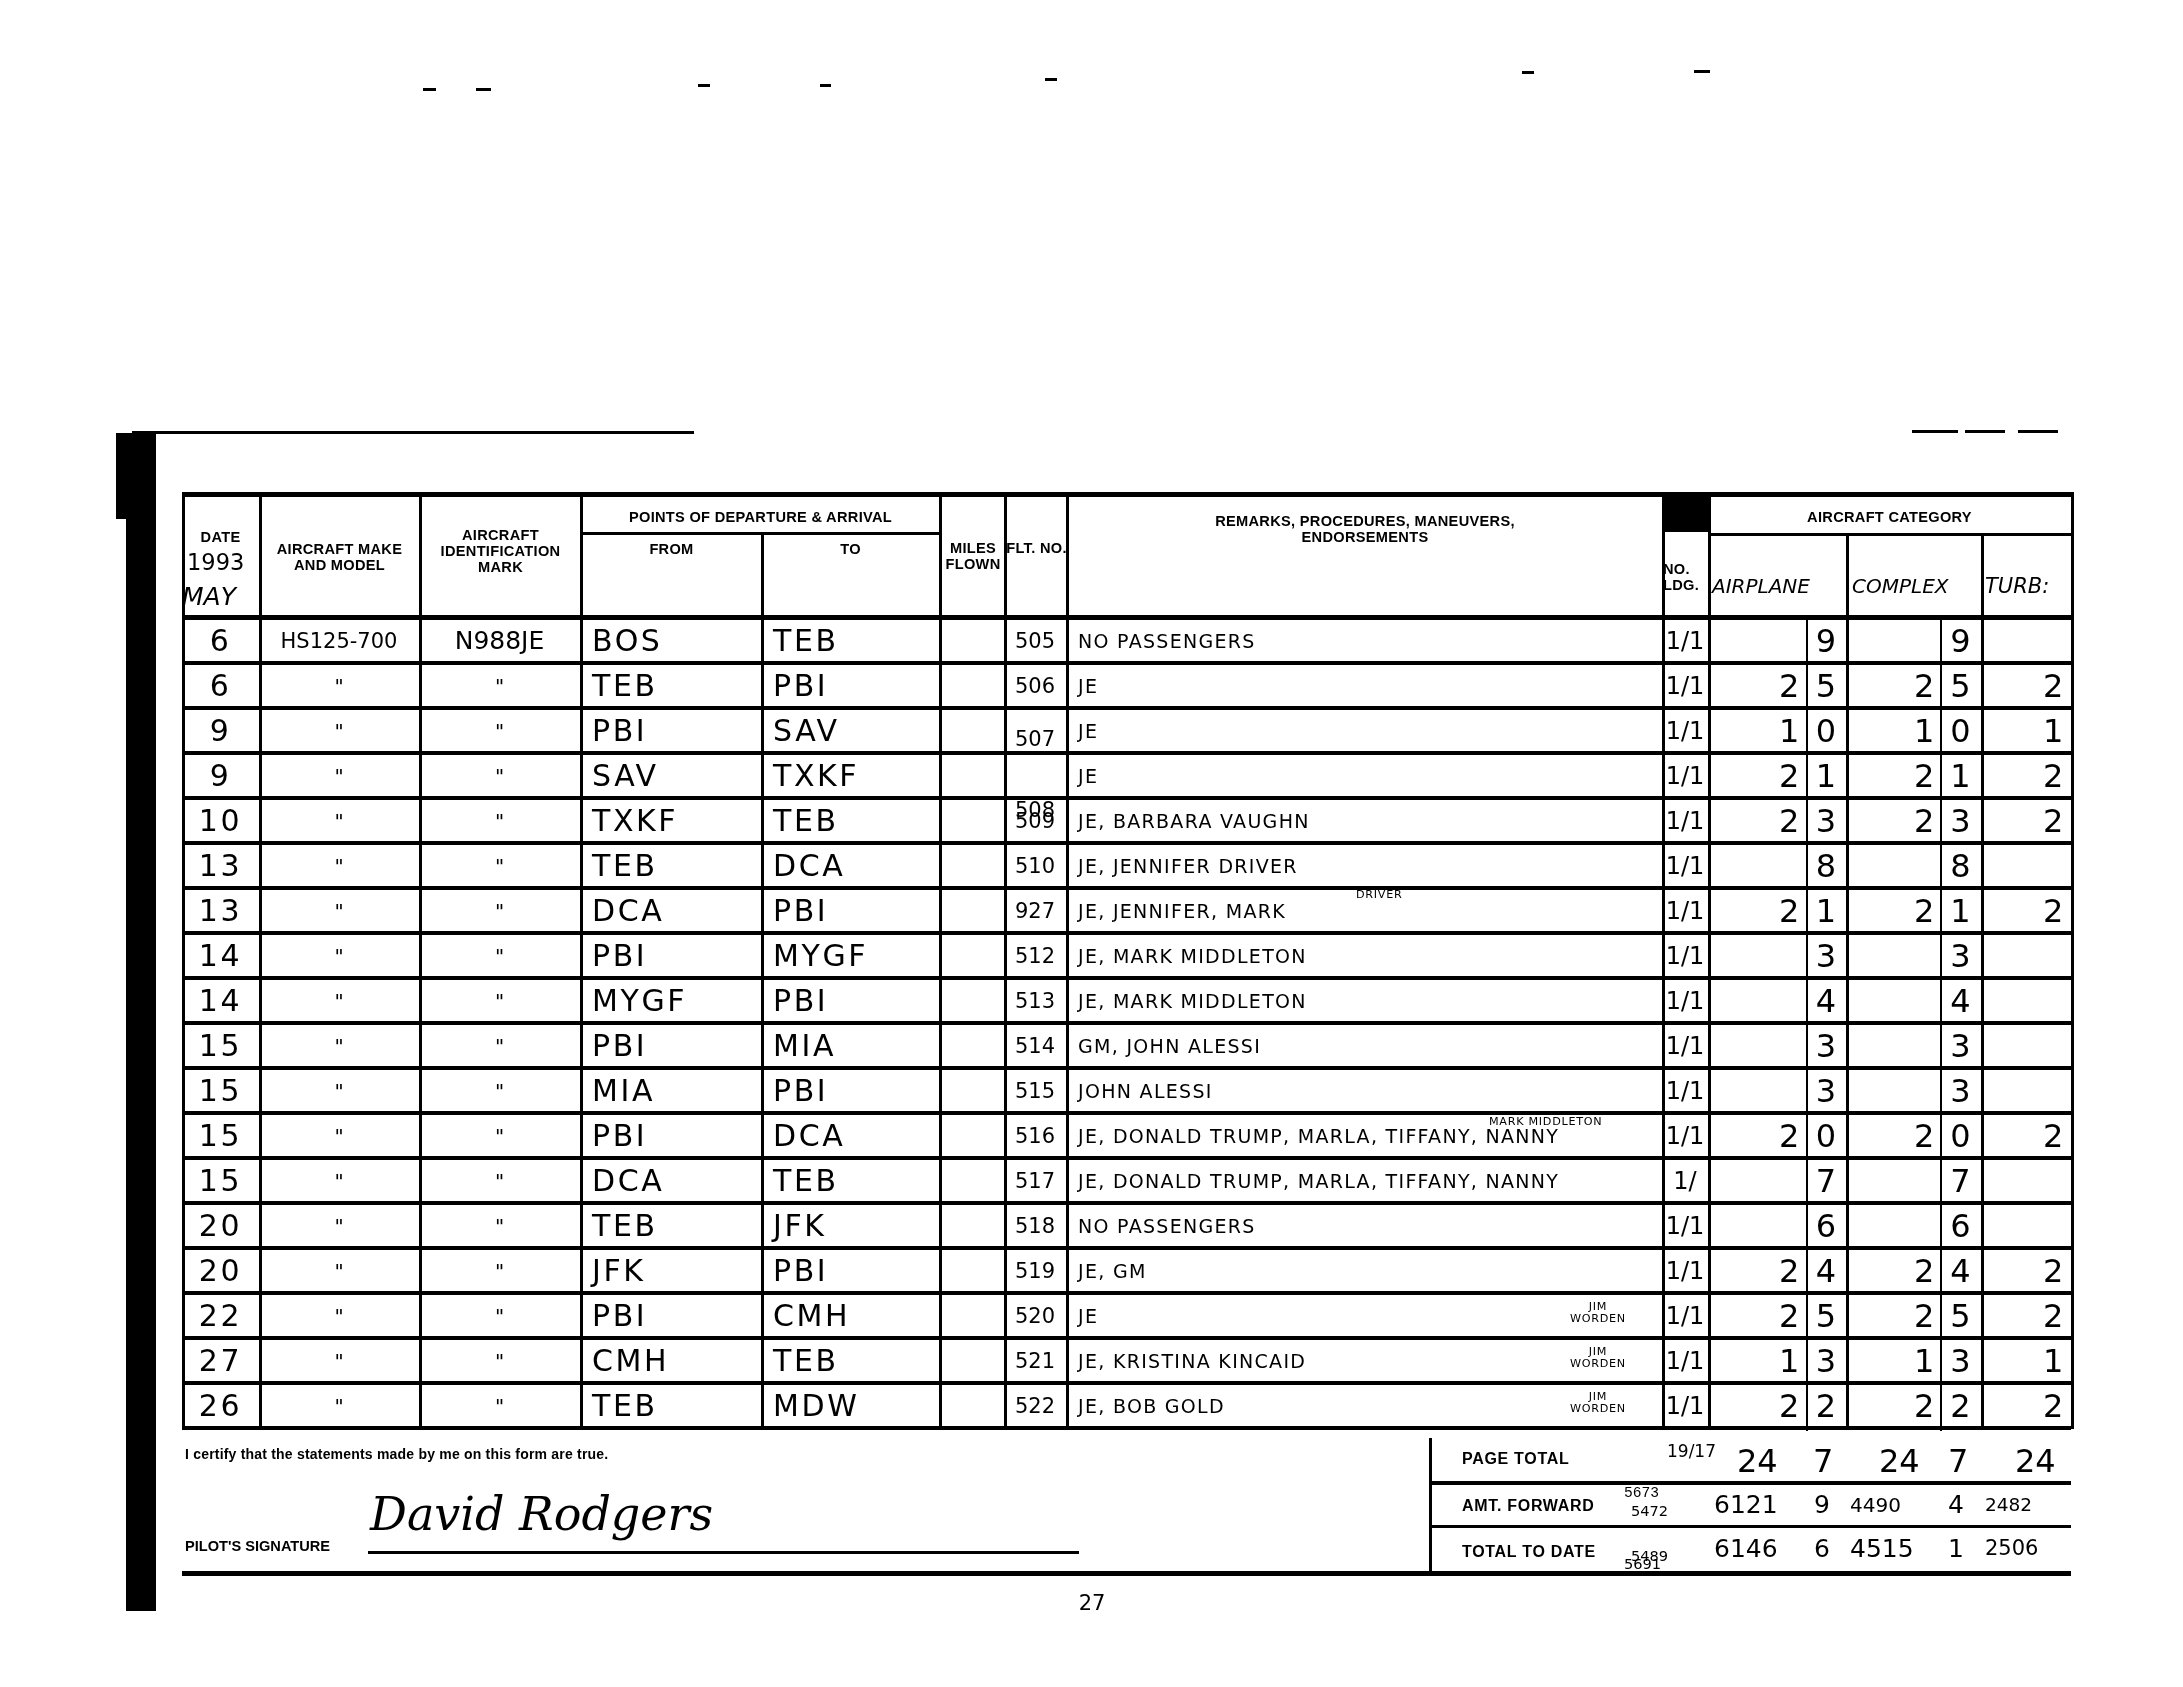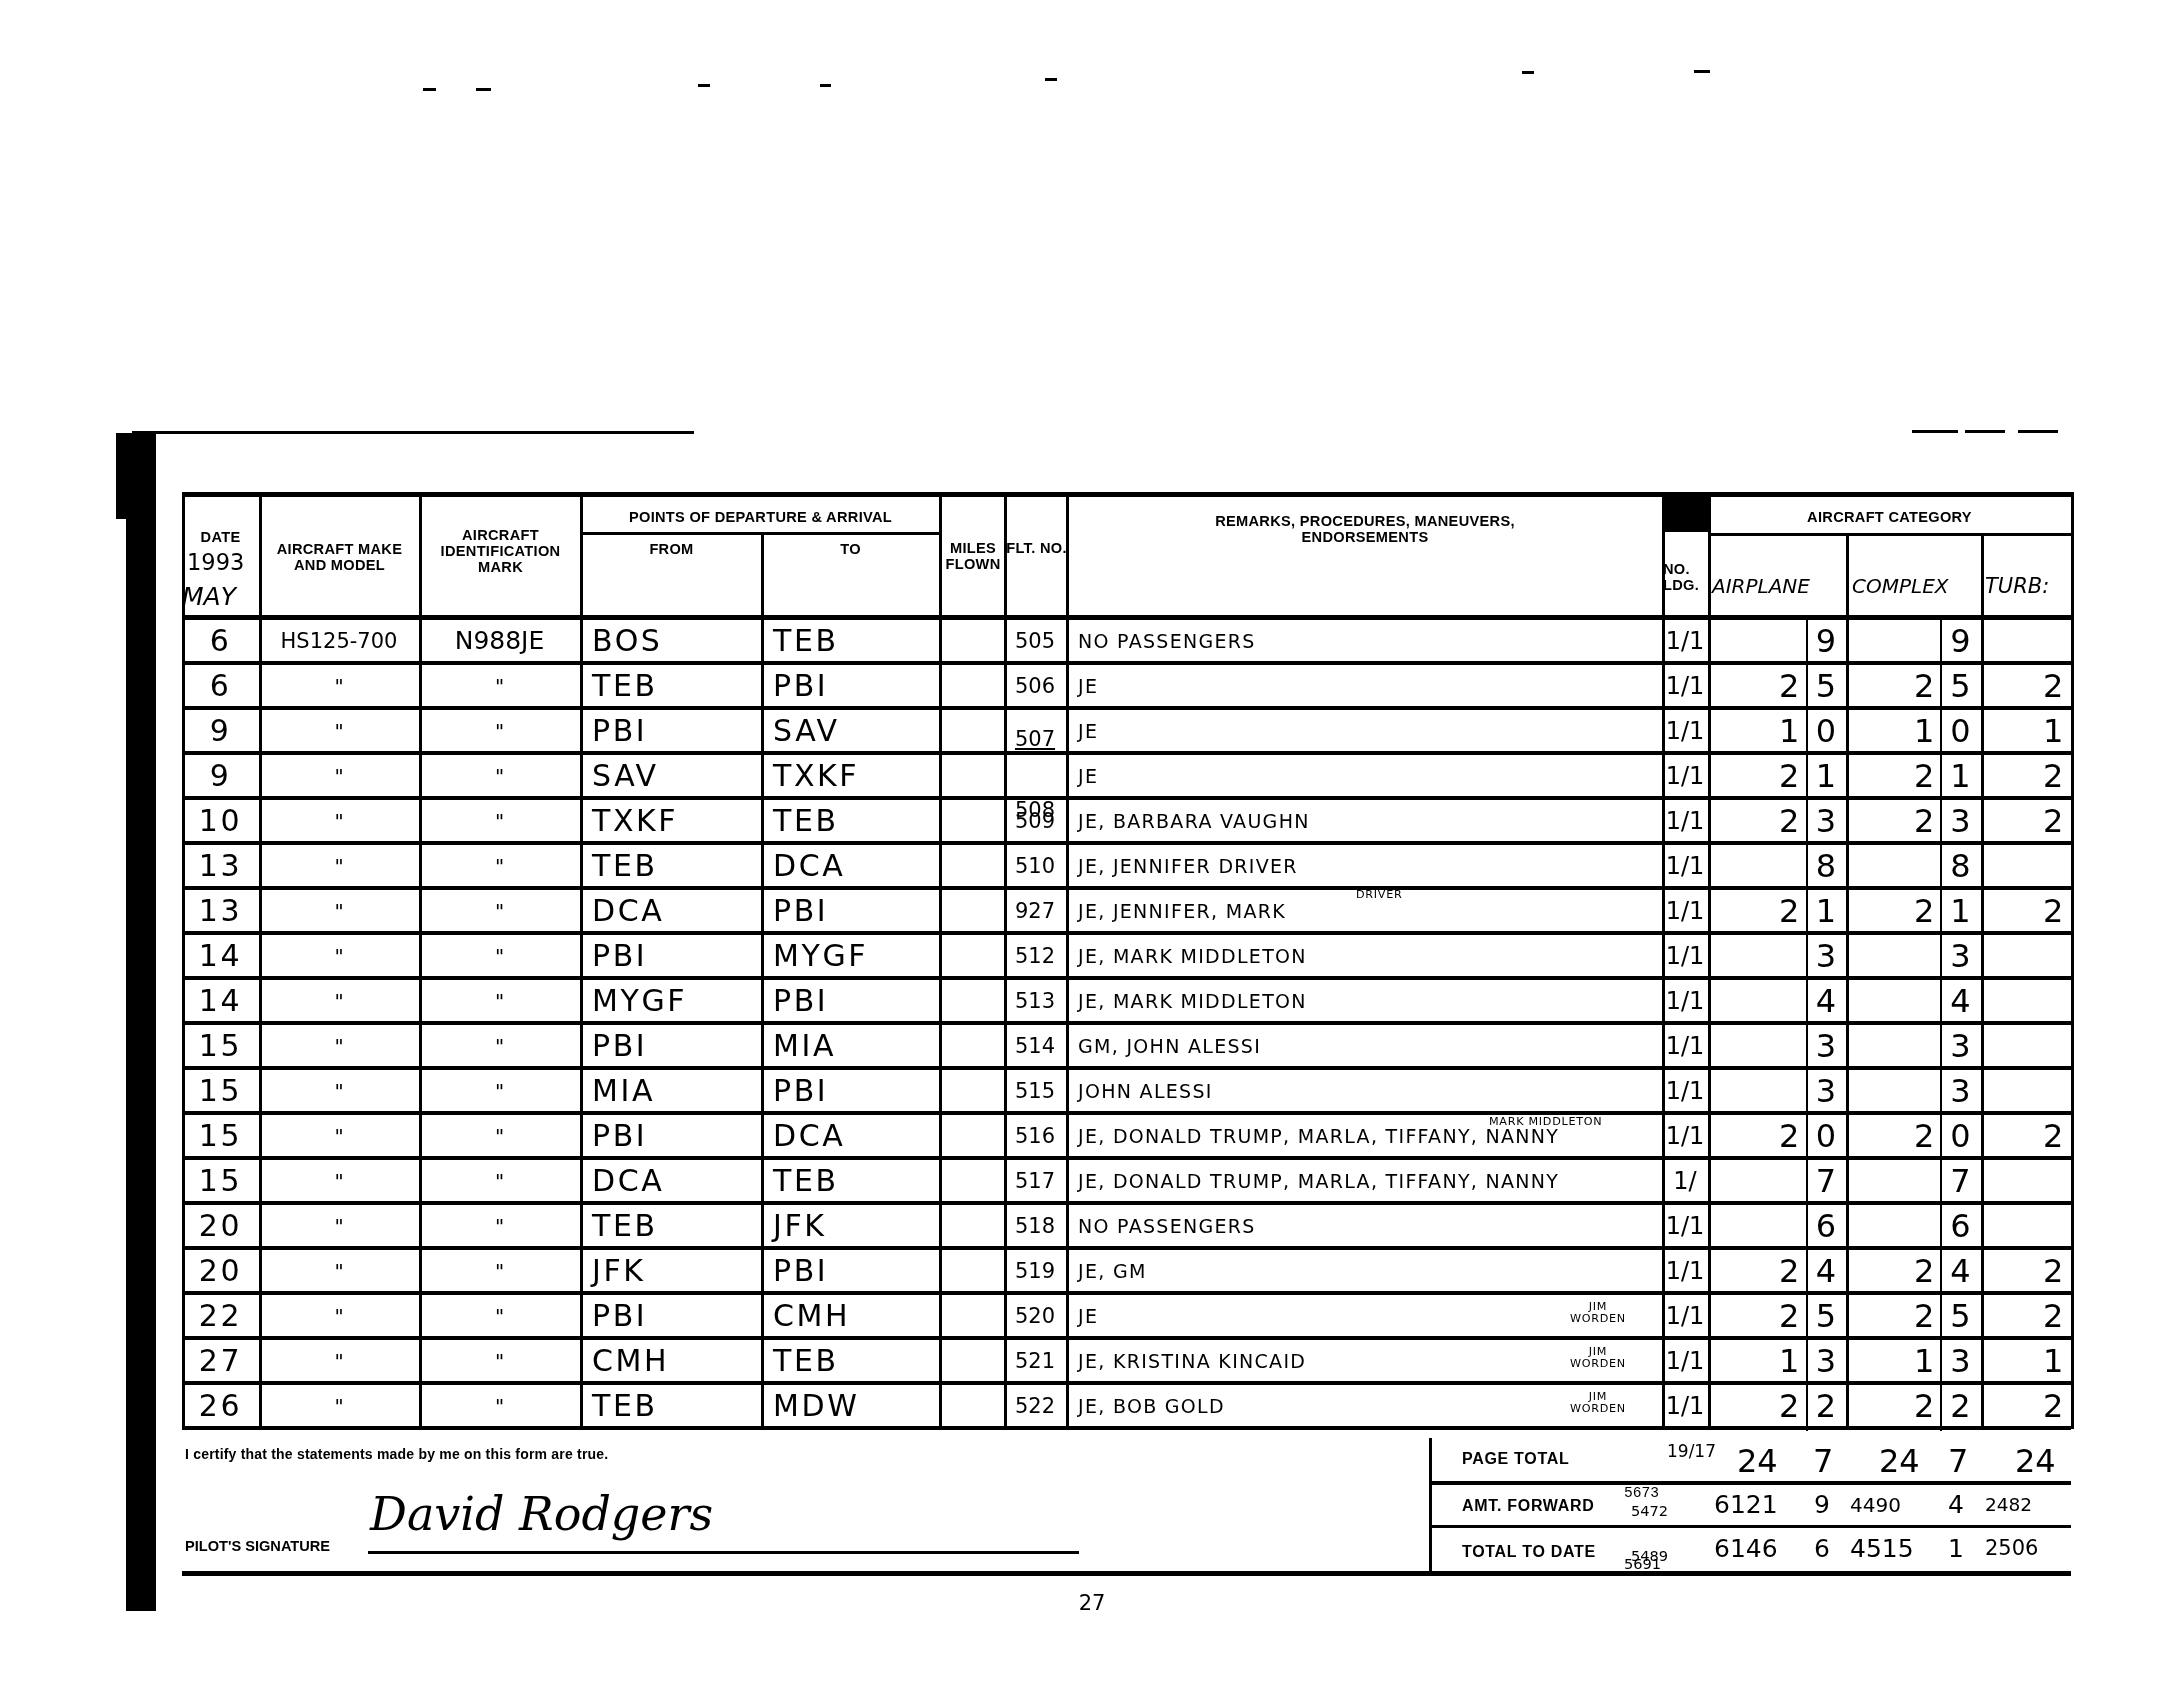--- a/index.html
+++ b/index.html
@@ -120,21 +120,21 @@
       <div class="cell hw num" style="left: 1981px; top: 665px; width: 89px; height: 41px; justify-content: flex-end; padding-right: 6.6px; box-sizing: border-box;">2</div>
     </div>
     <div>
       <div class="abs hline" style="left: 182px; top: 751px; width: 1889px; height: 4px;"></div>
       <div class="cell hw code" style="left: 182px; top: 710px; width: 77px; height: 41px;">9</div>
       <div class="cell hw" style="left: 259px; top: 710px; width: 160px; height: 41px; font-size: 20px;">"</div>
       <div class="cell hw" style="left: 419px; top: 710px; width: 161px; height: 41px; font-size: 20px;">"</div>
       <div class="cell hw code" style="left: 580px; top: 710px; width: 181px; height: 41px; justify-content: flex-start; padding-left: 12px; box-sizing: border-box;">PBI</div>
       <div class="cell hw code" style="left: 761px; top: 710px; width: 179px; height: 41px; justify-content: flex-start; padding-left: 12px; box-sizing: border-box;">SAV</div>
       <div class="cell hw" style="left: 939px; top: 710px; width: 65px; height: 41px;"></div>
-      <div class="cell hw" style="left: 1004px; top: 710px; width: 62px; height: 58px; font-size: 21px; text-decoration: underline;">507</div>
+      <div class="cell hw" style="left: 1004px; top: 710px; width: 62px; height: 58px; font-size: 21px;">507</div>
       <div class="cell hw remark" style="left: 1066px; top: 710px; width: 595px; height: 41px;">JE</div>
       <div class="cell hw" style="left: 1662px; top: 710px; width: 46px; height: 41px; font-size: 24px;">1/1</div>
       <div class="cell hw num" style="left: 1708px; top: 710px; width: 98px; height: 41px; justify-content: flex-end; padding-right: 6.6px; box-sizing: border-box;">1</div>
       <div class="cell hw num" style="left: 1806px; top: 710px; width: 40px; height: 41px;">0</div>
       <div class="cell hw num" style="left: 1846px; top: 710px; width: 95px; height: 41px; justify-content: flex-end; padding-right: 6.6px; box-sizing: border-box;">1</div>
       <div class="cell hw num" style="left: 1940px; top: 710px; width: 41px; height: 41px;">0</div>
       <div class="cell hw num" style="left: 1981px; top: 710px; width: 89px; height: 41px; justify-content: flex-end; padding-right: 6.6px; box-sizing: border-box;">1</div>
     </div>
     <div>
       <div class="abs hline" style="left: 182px; top: 796px; width: 1889px; height: 4px;"></div>

